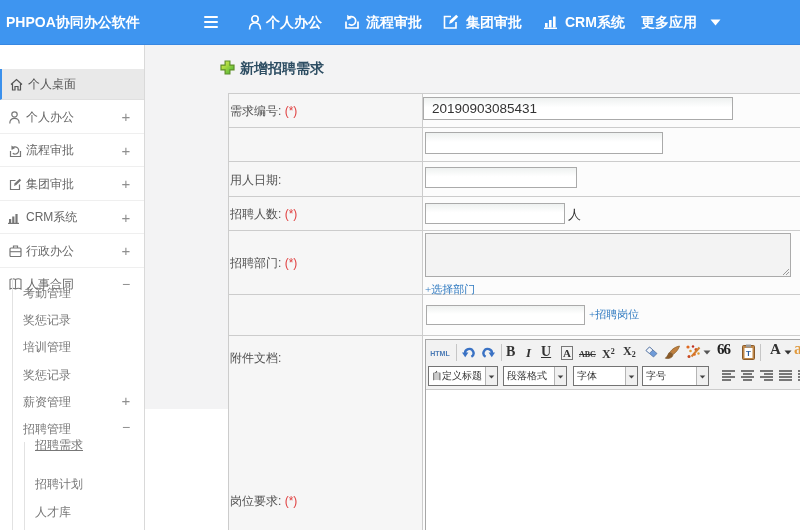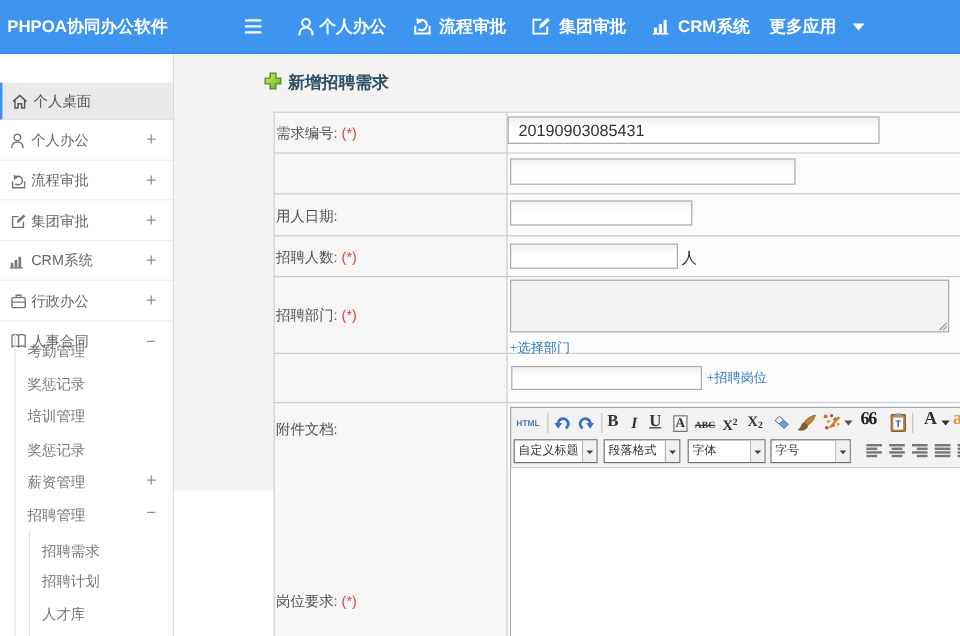--- a/index.html
+++ b/index.html
@@ -142,21 +142,21 @@
   <div class="vline" style="left:12px; top:233px; height:252px;"></div>
   <div class="vline" style="left:24px; top:397px; height:88px;"></div>
   <div class="sub" style="left:23px; top:240px;">考勤管理</div>
   <div class="sub" style="left:23px; top:267px;">奖惩记录</div>
   <div class="sub" style="left:23px; top:294px;">培训管理</div>
   <div class="sub" style="left:23px; top:322px;">奖惩记录</div>
   <div class="sub" style="left:23px; top:349px;">薪资管理</div>
     <span class="plus" style="top:347px;">+</span>
   <div class="sub" style="left:23px; top:376px;">招聘管理</div>
     <span class="plus" style="top:374px; font-size:14px;">−</span>
-  <div class="sub" style="left:35px; top:406px;">招聘需求</div>
+  <div class="sub" style="left:35px; top:392px;text-decoration:underline;">招聘需求</div>
   <div class="sub" style="left:35px; top:431px;">招聘计划</div>
   <div class="sub" style="left:35px; top:459px;">人才库</div>
 </div>
 
 <div id="main">
   <svg class="abs" style="left:75px; top:15px;" width="15" height="15" viewBox="0 0 15 15">
       <defs>
         <linearGradient id="gp" x1="0" y1="0" x2="1" y2="1">
           <stop offset="0" stop-color="#e8ef5a"></stop>
           <stop offset="0.45" stop-color="#9ed63e"></stop>

